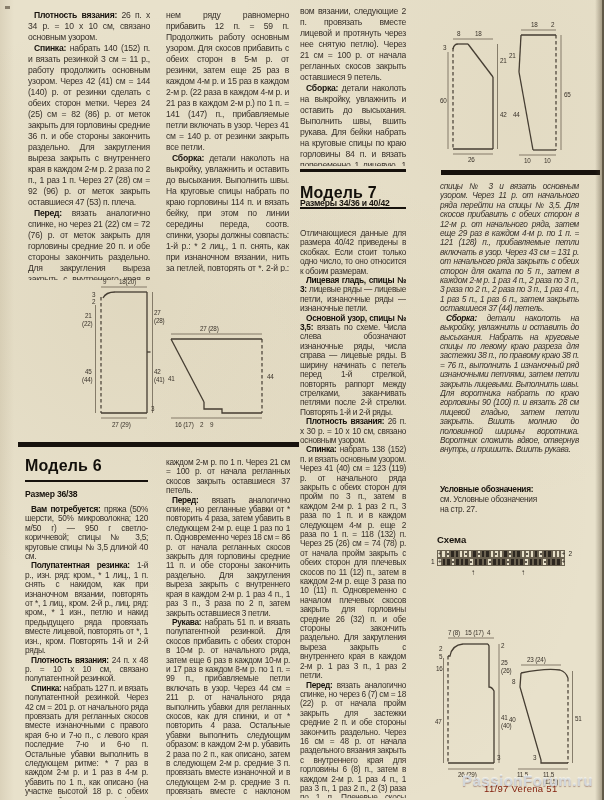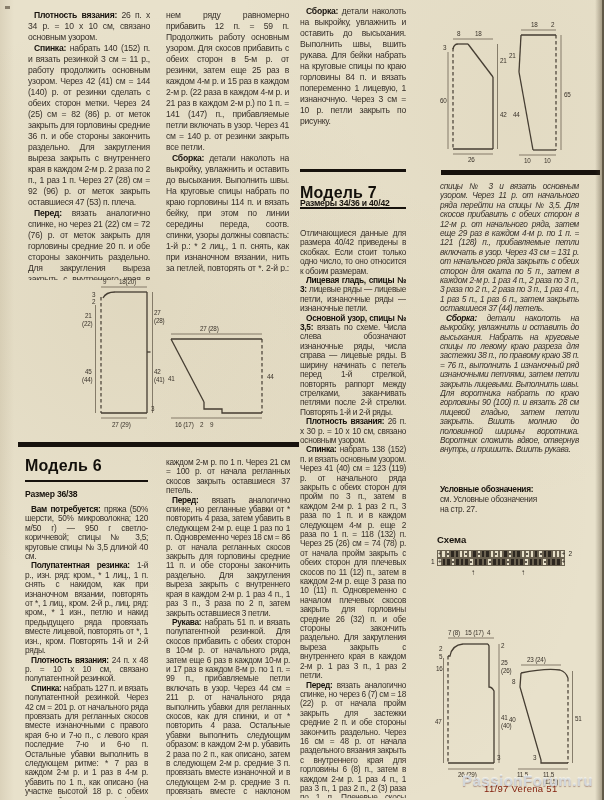--- a/index.html
+++ b/index.html
@@ -56,20 +56,21 @@
   <div class="col loose" style="left:28px;top:10px;width:122px;height:270px;">
       <p><b>Плотность вязания: </b>26 п. х 34 р. = 10 х 10 см, связано основным узором.</p>
       <p><b>Спинка: </b>набрать 140 (152) п. и вязать резинкой 3 см = 11 р., работу продолжить основным узором. Через 42 (41) см = 144 (140) р. от резинки сделать с обеих сторон метки. Через 24 (25) см = 82 (86) р. от меток закрыть для горловины средние 36 п. и обе стороны закончить раздельно. Для закругления выреза закрыть с внутреннего края в каждом 2-м р. 2 раза по 2 п., 1 раз 1 п. Через 27 (28) см = 92 (96) р. от меток закрыть оставшиеся 47 (53) п. плеча.</p>
       <p><b>Перед: </b>вязать аналогично спинке, но через 21 (22) см = 72 (76) р. от меток закрыть для горловины средние 20 п. и обе стороны закончить раздельно. Для закругления выреза закрыть с внутреннего края в каждом 2-м р. 1 раз 3 п., 2 раза по 2 п. и 5 раз по 1 петле.</p>
     </div>
   <div class="col loose" style="left:166px;top:10px;width:123px;height:262px;">
       <p>нем ряду равномерно прибавить 12 п. = 59 п. Продолжить работу основным узором. Для скосов прибавить с обеих сторон в 5-м р. от резинки, затем еще 25 раз в каждом 4-м р. и 15 раз в каждом 2-м р. (22 раза в каждом 4-м р. и 21 раз в каждом 2-м р.) по 1 п. = 141 (147) п., прибавляемые петли включать в узор. Через 41 см = 140 р. от резинки закрыть все петли.</p>
       <p><b>Сборка: </b>детали наколоть на выкройку, увлажнить и оставить до высыхания. Выполнить швы. На круговые спицы набрать по краю горловины 114 п. и вязать бейку, при этом по линии середины переда, соотв. спинки, узоры должны совпасть: 1-й р.: * 2 лиц., 1 п. снять, как при изнаночном вязании, нить за петлей, повторять от *. 2-й р.: лиц. петли. Повторять 1-й и 2-й р. Через 7 см = 28 р. для края-рулика вязать еще 4 р. лицевыми петлями, затем петли закрыть. Вшить рукава.</p>
     </div>
   <div class="col loose" style="left:300px;top:6px;width:106px;height:160px;">
+      <p>вом вязании, следующие 2 п. провязать вместе лицевой и протянуть через нее снятую петлю). Через 21 см = 100 р. от начала регланных скосов закрыть оставшиеся 9 петель.</p>
       <p><b>Сборка: </b>детали наколоть на выкройку, увлажнить и оставить до высыхания. Выполнить швы, вшить рукава. Для бейки набрать на круговые спицы по краю горловины 84 п. и вязать попеременно 1 лицевую, 1 изнаночную. Через 3 см = 10 р. петли закрыть по рисунку.</p>
     </div>
 
   <div class="rule" style="left:18px;top:442px;width:281px;height:5px;"></div>
   <div class="model-title" style="left:25px;top:457px;">Модель 6</div>
   <div class="rule" style="left:25px;top:480px;width:123px;height:1.5px;"></div>
   <div class="size-label" style="left:25px;top:489px;">Размер 36/38</div>
   <div class="col tight" style="left:25px;top:505px;width:123px;height:293px;">
       <p><b>Вам потребуется: </b>пряжа (50% шерсти, 50% микроволокна; 120 м/50 г) — 950 г светло-коричневой; спицы № 3,5; круговые спицы № 3,5 длиной 40 см.</p>
       <p><b>Полупатентная резинка: </b>1-й р., изн. ряд: кром., * 1 лиц., 1 п. снять с накидом, как при изнаночном вязании, повторять от *, 1 лиц., кром. 2-й р., лиц. ряд: кром., * 1 изн., петлю и накид предыдущего ряда провязать вместе лицевой, повторять от *, 1 изн., кром. Повторять 1-й и 2-й ряды.</p>

